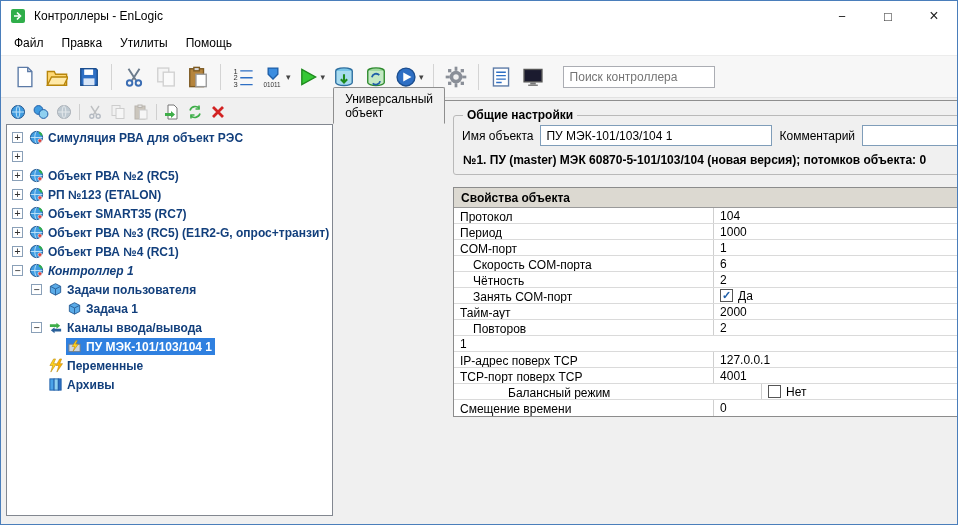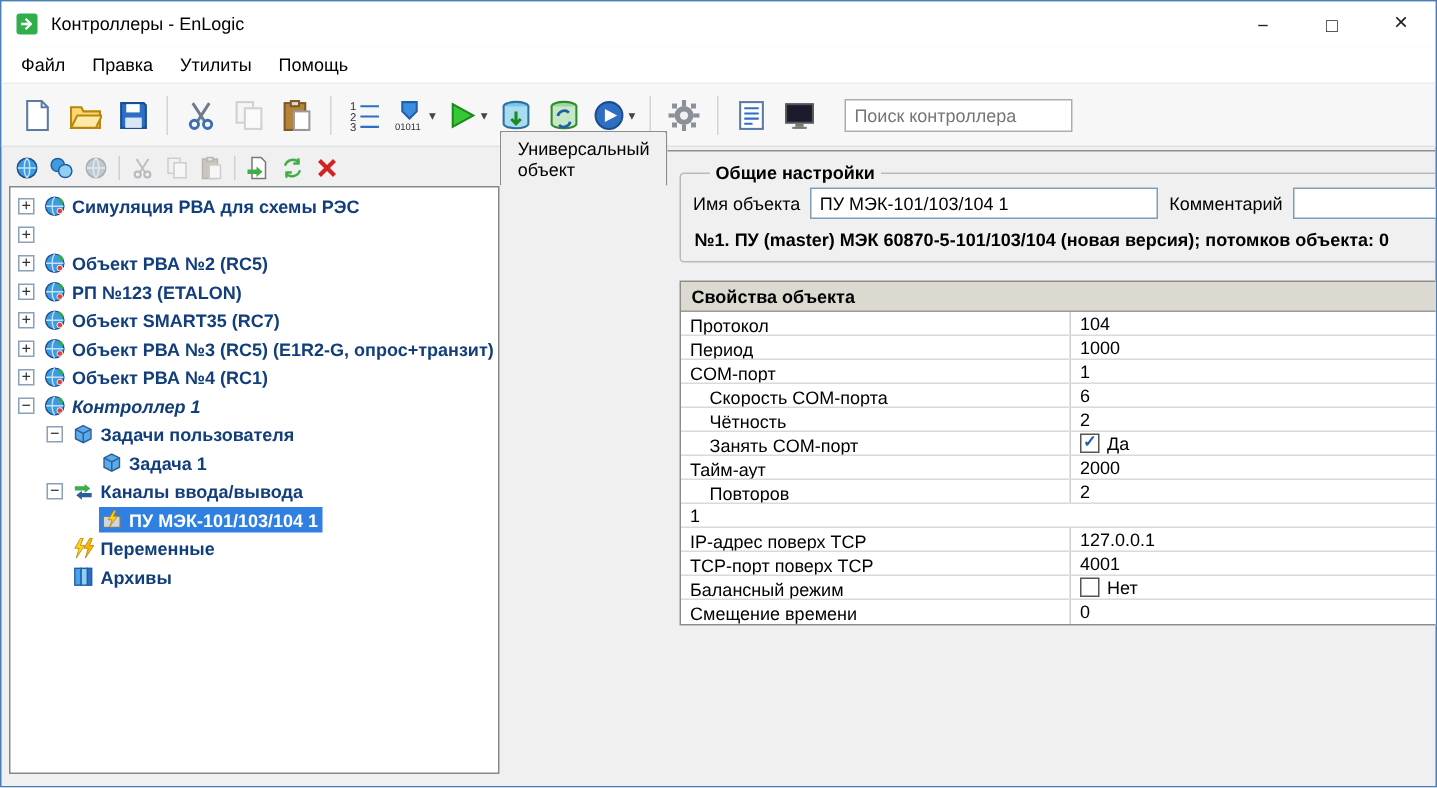--- a/index.html
+++ b/index.html
@@ -50,21 +50,21 @@
 
   .splitter{width:5px;}
 
   
   .right-panel{flex:1;display:flex;flex-direction:row;min-height:0;}
   .tabstrip{height:23px;display:flex;align-items:flex-end;flex:0 0 23px;}
   .tab{position:relative;top:1px;padding:4px 11px 3px;background:#f0f0f0;border:1px solid #8e8e8e;border-bottom:1px solid #f0f0f0;border-radius:2px 2px 0 0;}
   .panel-body{flex:1;border-top:1px solid #8e8e8e;padding:7px 8px 0 8px;min-height:0;}
 
   .groupbox{border:1px solid #b9b9b9;border-radius:3px;padding:2px 8px 5px;}
-  .groupbox legend{font-weight:bold;padding:0 4px;margin-left:11px;}
+  .groupbox legend{font-weight:bold;padding:0 4px;margin-left:1px;}
   .form-row{display:flex;align-items:center;gap:7px;margin:1px 0 7px;}
   .text-input{height:21px;border:1px solid #7f9db9;background:#fff;padding:0 5px;font-size:12px;font-family:"Liberation Sans",sans-serif;}
   .name-input{width:232px;}
   .comment-input{flex:1;min-width:0;}
   .summary{font-weight:bold;margin:1px 0 2px 1px;}
 
   .props{margin-top:12px;border:1px solid #8c8c8c;background:#fff;}
   .props-header{height:20px;background:#dcd9d1;border-bottom:1px solid #9a9a9a;font-weight:bold;padding:3px 7px;}
   .prop-row{display:flex;height:16px;background:#fff;border-bottom:1px solid #dadada;}
   .prop-row:last-child{border-bottom:none;}
@@ -334,21 +334,21 @@
             <span class="expander">+</span>
             <span class="tree-node">
               <span class="icon">
                 <svg viewBox="0 0 16 16">
                   <circle cx="8" cy="8" r="6.5" fill="#3f9be0" stroke="#1a4f8a"></circle>
                   <path d="M1.8 8h12.4M8 1.6c-2.4 2-2.4 10.8 0 12.8" stroke="#bfe3fa" fill="none"></path>
                   <path d="M10.8 2.6a6 6 0 0 1 2.8 3.4" stroke="#2fae4a" stroke-width="2" fill="none"></path>
                   <circle cx="11.6" cy="11.4" r="2" fill="#e2413b" stroke="#fff" stroke-width="0.6"></circle>
                 </svg>
               </span>
-              <span class="tree-label">Симуляция РВА для схемы РЭС</span>
+              <span class="tree-label">Симуляция РВА для объект РЭС</span>
             </span>
           </div>
           <div class="tree-row" style="padding-left: 5px;">
             <span class="expander">+</span>
           </div>
           <div class="tree-row" style="padding-left: 5px;">
             <span class="expander">+</span>
             <span class="tree-node">
               <span class="icon">
                 <svg viewBox="0 0 16 16">
@@ -569,21 +569,21 @@
               </div>
               <div class="prop-row">
                 <div class="prop-name" style="padding-left: 6px;">IP-адрес поверх TCP</div>
                 <div class="prop-value">127.0.0.1</div>
               </div>
               <div class="prop-row">
                 <div class="prop-name" style="padding-left: 6px;">TCP-порт поверх TCP</div>
                 <div class="prop-value">4001</div>
               </div>
               <div class="prop-row">
-                <div class="prop-name" style="padding-left: 6px;">Балансный режим</div>
+                <div class="prop-name" style="padding-left: 6px; margin-left: 48px;">Балансный режим</div>
                 <div class="prop-value">
                   <span class="checkbox"></span>
                   <span>Нет</span>
                 </div>
               </div>
               <div class="prop-row">
                 <div class="prop-name" style="padding-left: 6px;">Смещение времени</div>
                 <div class="prop-value">0</div>
               </div>
             </div>

